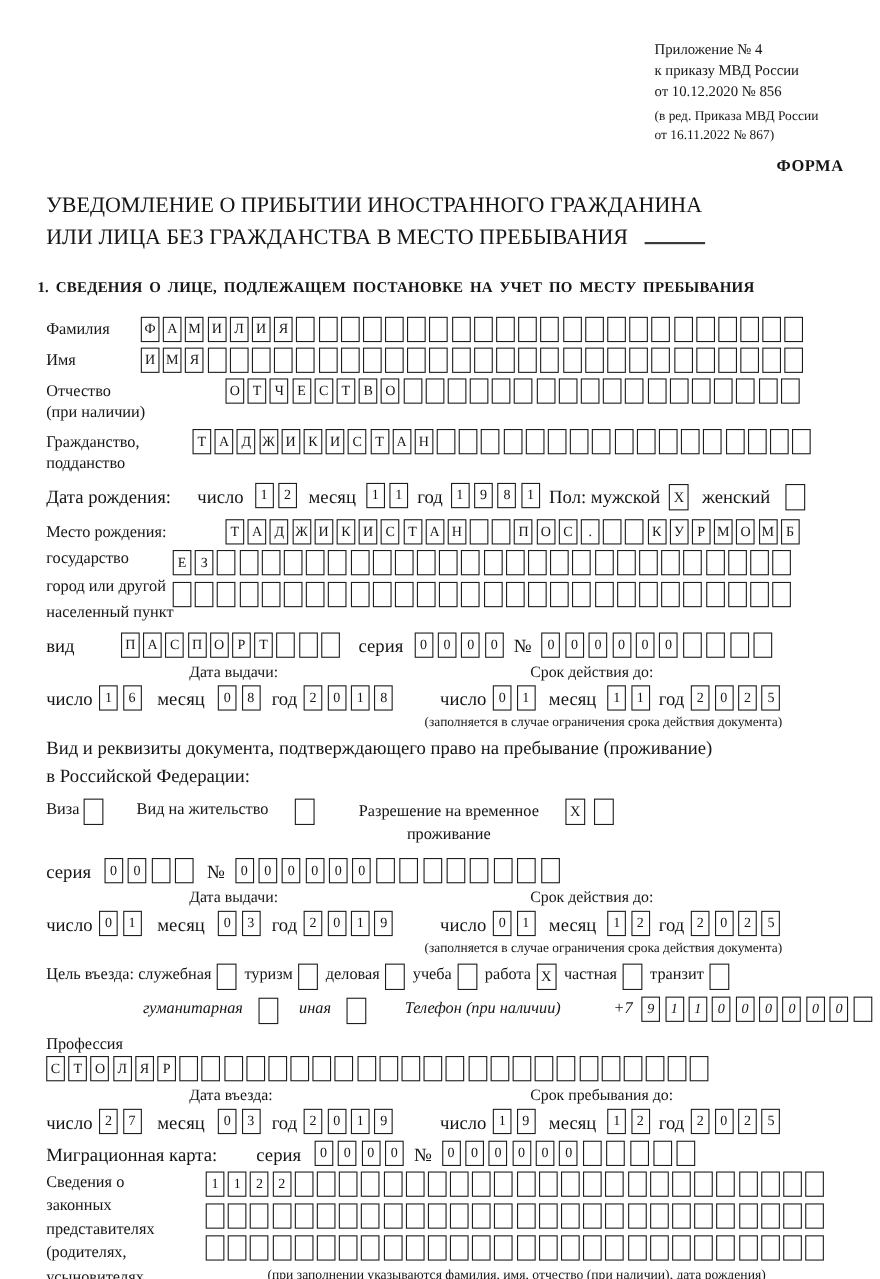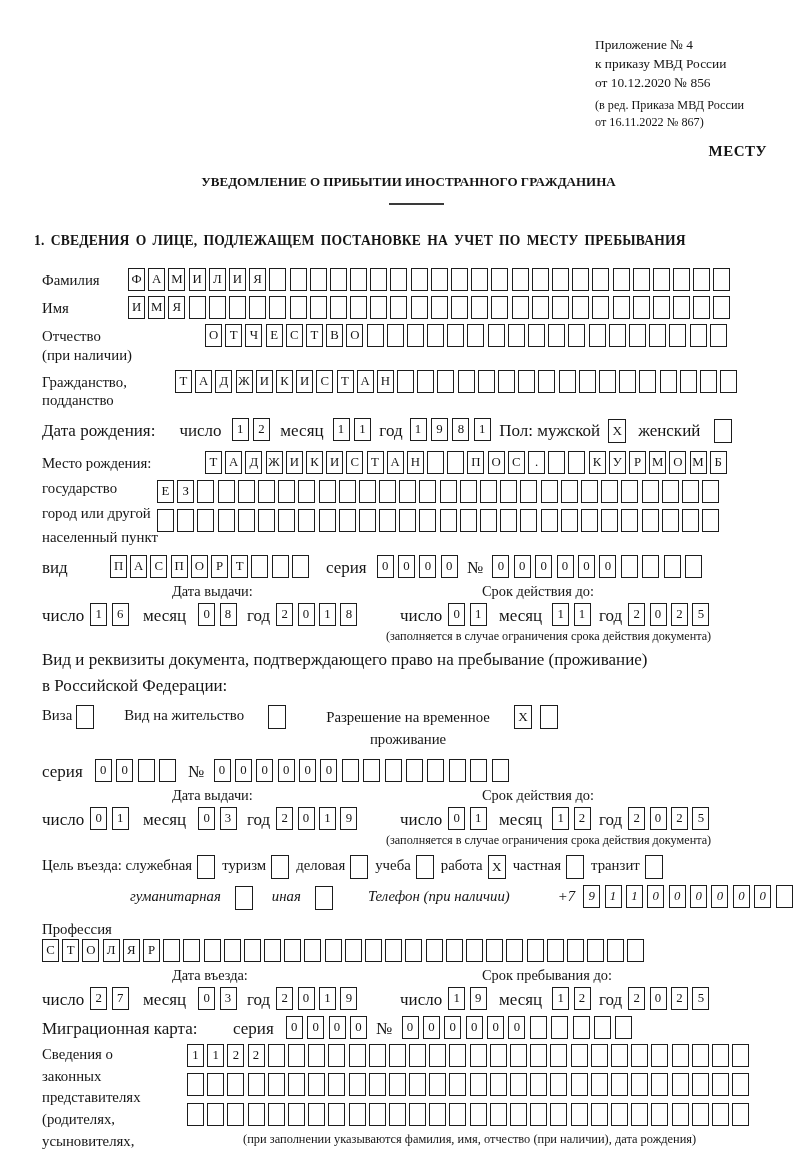--- a/index.html
+++ b/index.html
@@ -7,21 +7,21 @@
     width:800px;height:1163px;background:#ffffff;color:#151515;
     font-family:"Liberation Serif", serif;
     box-sizing:border-box;padding:36px 25px 0 42px;overflow:hidden;
     margin:0 auto;position:relative;
   }
   
   .appendix{margin-left:553px;font-size:13.4px;line-height:1.40;}
   .appendix-note{font-size:12.2px;line-height:1.38;}
   .appendix-note.first{margin-top:5px;}
   .forma{text-align:right;font-weight:bold;font-size:15px;margin-top:12px;padding-right:8px;letter-spacing:.5px;}
-  .title{text-align:center;font-weight:bold;font-size:13px;margin-top:13px;line-height:1.45;}
+  .title{text-align:left;font-weight:normal;font-size:20px;margin-top:13px;line-height:1.45;}
   .title-underline{display:inline-block;width:55px;border-bottom:2.4px solid #3a3a3a;margin-left:15px;}
   .section-heading{font-weight:bold;font-size:13.6px;margin:22px 0 19px -8px;letter-spacing:.2px;word-spacing:2.5px;white-space:nowrap;}
 
   
   .row{display:flex;align-items:flex-start;margin-bottom:5px;}
   .lbl{font-size:14.8px;line-height:1.28;flex-shrink:0;padding-top:3px;}
   .sub{font-size:14.8px;}
   .w86{width:86px}.w133{width:133px}.w163{width:163px}.w68{width:68px}
   .cells{display:flex;flex-wrap:nowrap;}
   .cell{
@@ -77,26 +77,26 @@
 <div class="page">
 
   <div class="appendix">
     <div>Приложение № 4</div>
     <div>к приказу МВД России</div>
     <div>от 10.12.2020 № 856</div>
     <div class="appendix-note first">(в ред. Приказа МВД России</div>
     <div class="appendix-note">от 16.11.2022 № 867)</div>
   </div>
 
-  <div class="forma">МЕСТУ</div>
+  <div class="forma">ФОРМА</div>
 
   <div class="title">
     <div>УВЕДОМЛЕНИЕ О ПРИБЫТИИ ИНОСТРАННОГО ГРАЖДАНИНА</div>
     <div>
-      <span class="title-underline"></span>
+      <span>ИЛИ ЛИЦА БЕЗ ГРАЖДАНСТВА В МЕСТО ПРЕБЫВАНИЯ</span><span class="title-underline"></span>
     </div>
   </div>
 
   <div class="section-heading">1. СВЕДЕНИЯ О ЛИЦЕ, ПОДЛЕЖАЩЕМ ПОСТАНОВКЕ НА УЧЕТ ПО МЕСТУ ПРЕБЫВАНИЯ</div>
 
   <div class="row">
     <div class="lbl w86">Фамилия</div>
     <div class="cells">
         <span class="cell">Ф</span>
         <span class="cell">А</span>

